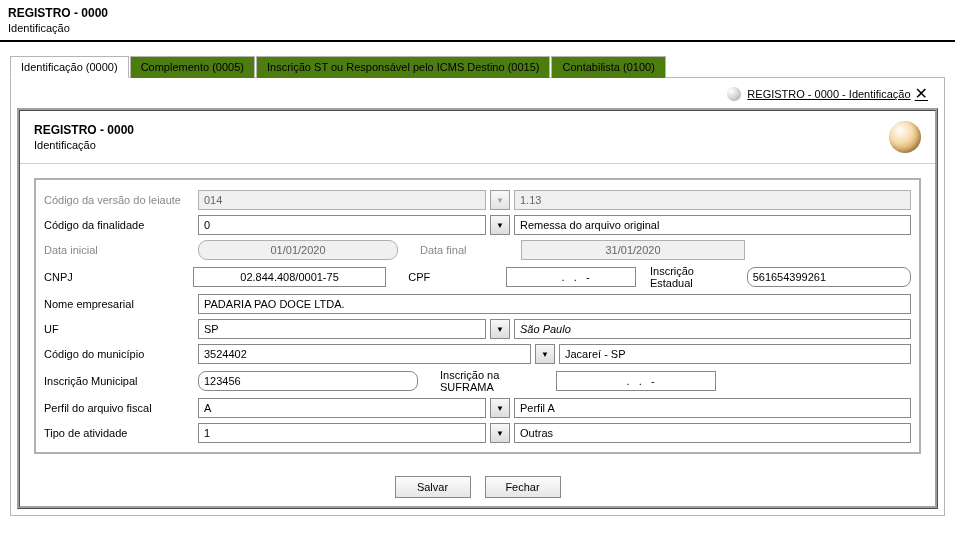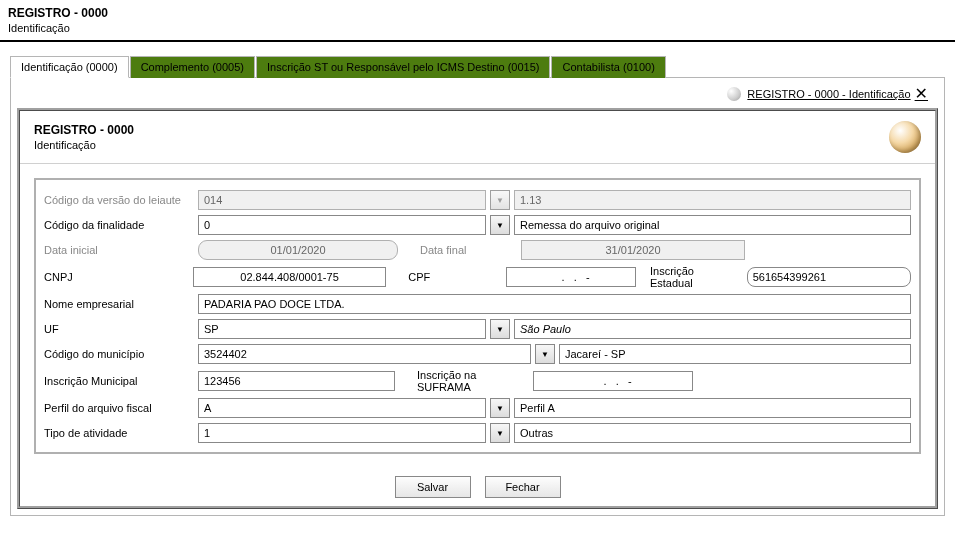--- a/index.html
+++ b/index.html
@@ -246,21 +246,21 @@
 
         <div class="row">
           <div class="lbl">Código do município</div>
           <input type="text" style="width: 333px;" value="3524402">
           <button class="dd-btn">▼</button>
           <input type="text" style="flex: 1 1 0%;" value="Jacareí - SP">
         </div>
 
         <div class="row">
           <div class="lbl">Inscrição Municipal</div>
-          <input type="text" style="width: 197px;" value="123456">
+          <input type="text" style="width: 220px; border-radius: 8px;" value="123456">
           <div class="lbl mid2">Inscrição na SUFRAMA</div>
           <input type="text" class="center" style="width: 160px;" value="   .   .   -">
         </div>
 
         <div class="row">
           <div class="lbl">Perfil do arquivo fiscal</div>
           <input type="text" style="width: 288px;" value="A">
           <button class="dd-btn">▼</button>
           <input type="text" style="flex: 1 1 0%;" value="Perfil A">
         </div>

